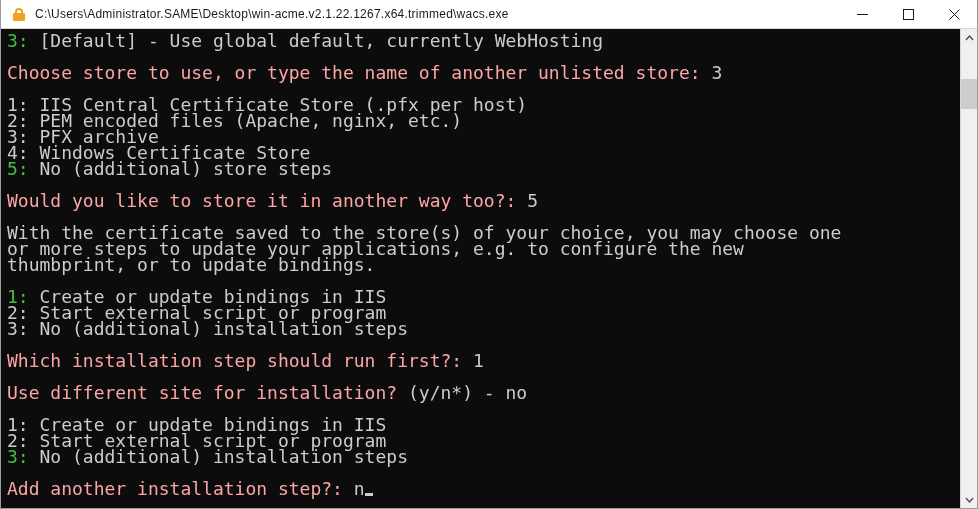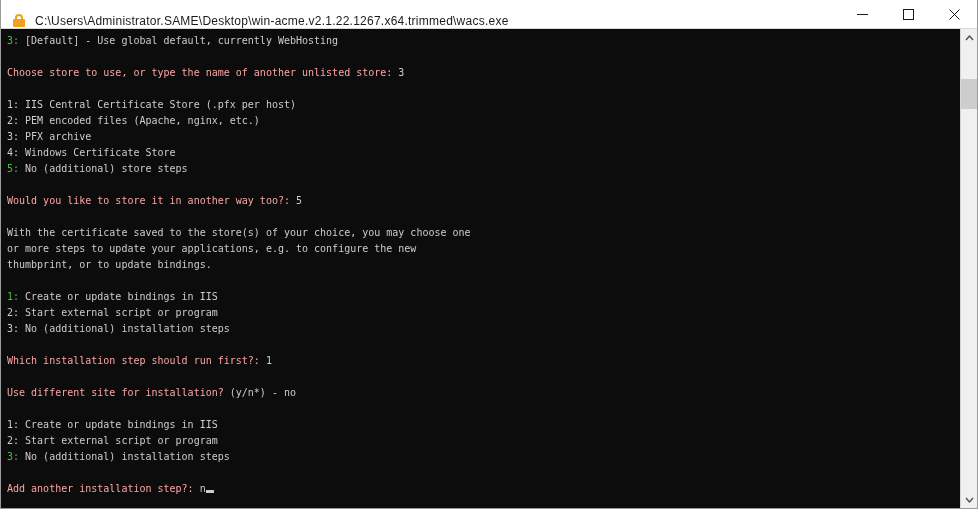--- a/index.html
+++ b/index.html
@@ -27,21 +27,21 @@
     flex-direction: column;
   }
 
   
   .titlebar {
     height: 28px;
     min-height: 28px;
     background: #ffffff;
     border-bottom: 1px solid #d9d9d9;
     display: flex;
-    align-items: flex-end;
+    align-items: center;
     position: relative;
     user-select: none;
   }
   .title-icon {
     width: 16px;
     height: 16px;
     margin-left: 10px;
     margin-right: 8px;
     position: relative;
     flex: 0 0 auto;
@@ -97,21 +97,21 @@
     background: #0c0c0c;
     min-height: 0;
   }
   .console {
     flex: 1 1 auto;
     background: #0c0c0c;
     padding: 4px 12px 0 6px;
     box-sizing: border-box;
     overflow: hidden;
     font-family: "DejaVu Sans Mono", monospace;
-    font-size: 10px;
+    font-size: 18px;
     line-height: 16px;
     color: #cccccc;
     white-space: pre;
   }
   .console .line { height: 16px; }
   .console .blank { height: 16px; }
 
   .c-white  { color: #cccccc; }
   .c-green  { color: #fca5a5; }
   .c-lgreen { color: #3fc03f; }

